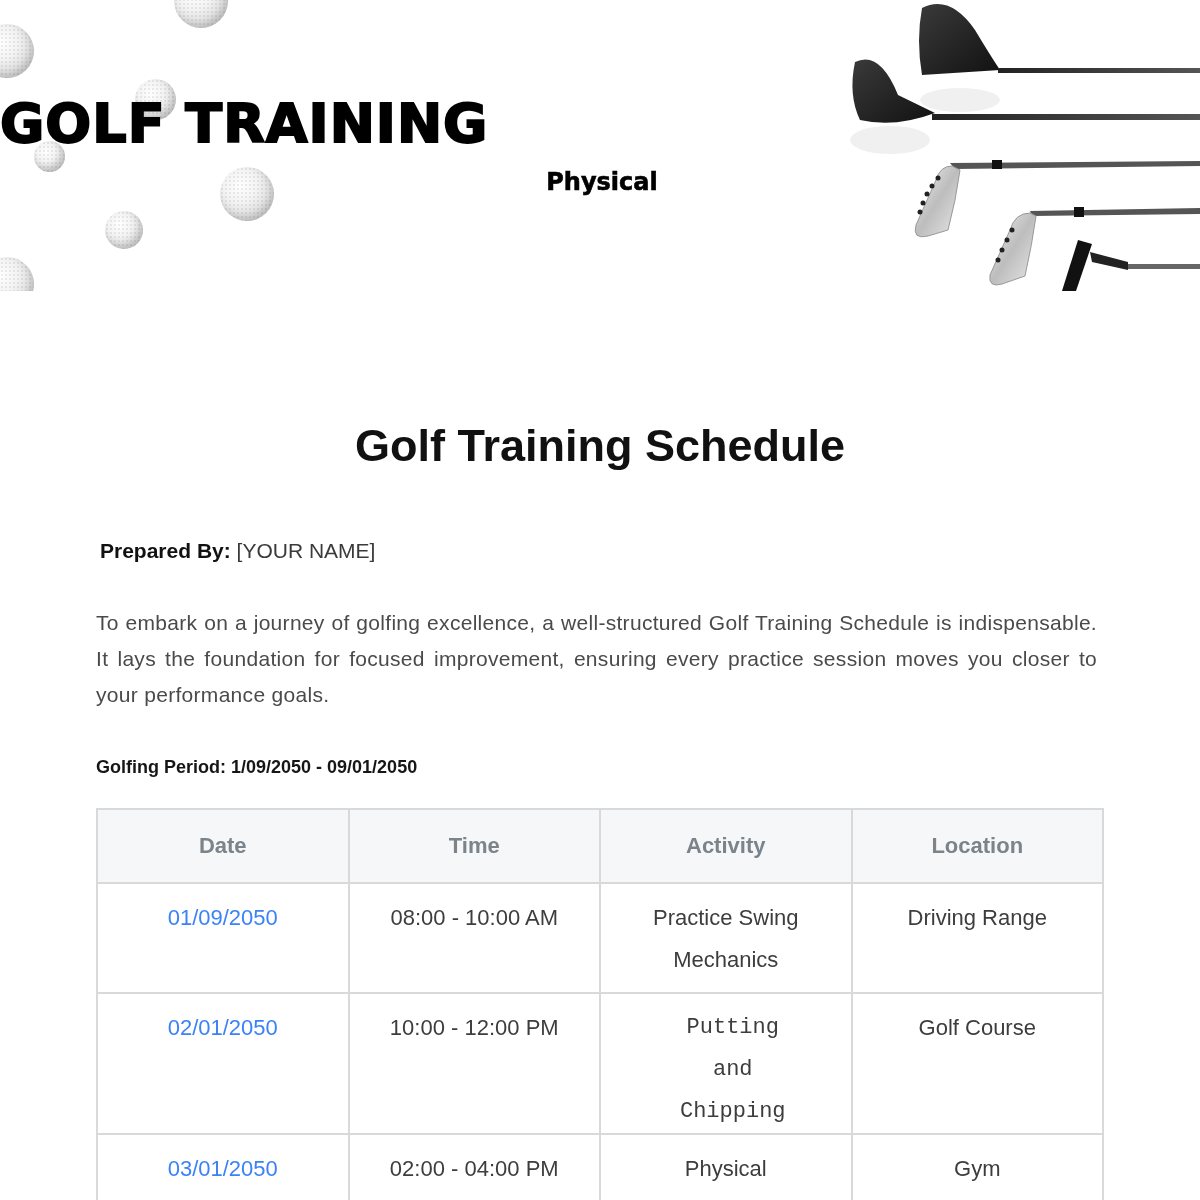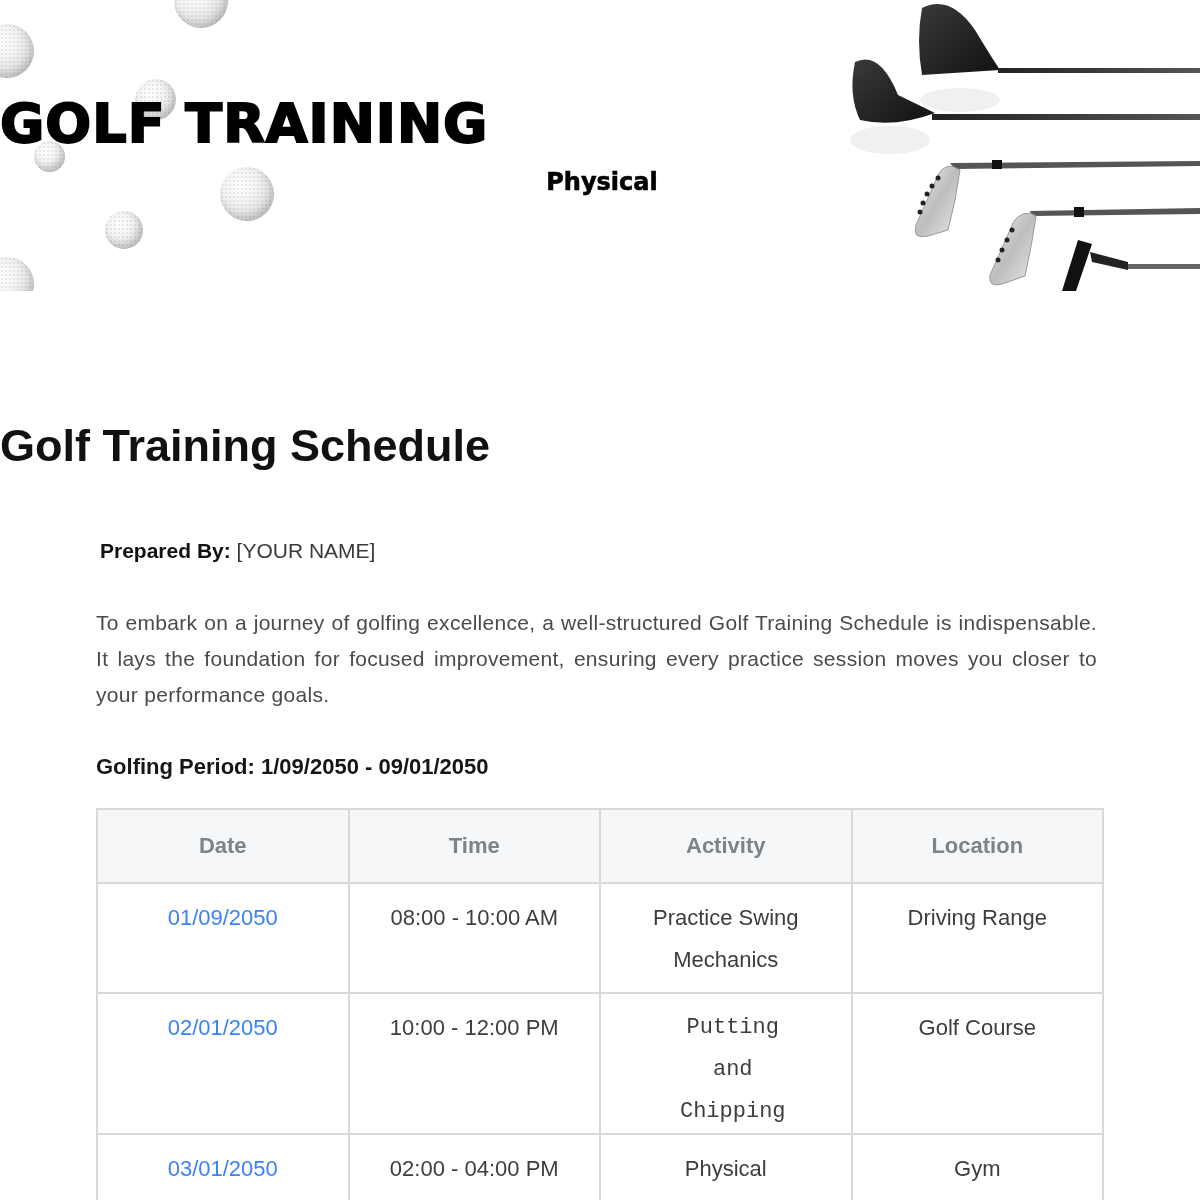--- a/index.html
+++ b/index.html
@@ -16,30 +16,30 @@
 
     .banner-title { position: absolute; left: 0; width: 1200px; top: 92px; 
       font-family: "DejaVu Sans", sans-serif; font-weight: 900; font-size: 54px; letter-spacing: 1px;
       color: #000; -webkit-text-stroke: 2px #000; line-height: 64px; }
     .banner-sub { position: absolute; left: 0; width: 1200px; top: 166px; text-align: center;
       font-family: "DejaVu Sans", sans-serif; font-weight: 900; font-size: 24px; color: #000;
       -webkit-text-stroke: 0.6px #000; line-height: 32px; padding-left: 4px; }
 
     .clubs { position: absolute; left: 840px; top: 0; width: 360px; height: 291px; }
 
-    .doc-title { position: absolute; left: 0; width: 1200px; top: 418px; 
+    .doc-title { position: absolute; left: 0; width: 1200px; top: 418px; text-align: center;
       font-weight: 700; font-size: 45px; color: #111; line-height: 56px; }
 
     .prepared { position: absolute; left: 100px; top: 537px; font-size: 21px; line-height: 28px; color: #3a3a3a; text-align: center; }
     .prepared b { color: #111; }
 
     .intro { position: absolute; left: 96px; top: 605px; width: 1001px; font-size: 21px; line-height: 36px;
       color: #4a4a4a; text-align: justify; letter-spacing: 0.3px; }
 
-    .period { position: absolute; left: 96px; top: 752px; font-size: 22px; font-weight: 700; color: #161616; line-height: 30px; }
+    .period { position: absolute; left: 96px; top: 752px; font-size: 18px; font-weight: 700; color: #161616; line-height: 30px; }
 
     table.schedule { position: absolute; left: 96px; top: 808px; width: 1008px; border-collapse: collapse; table-layout: fixed; }
     table.schedule th, table.schedule td { border: 2px solid #d9d9d9; text-align: center; vertical-align: top; margin-left: 48px; }
     table.schedule th { background: #f6f7f9; color: #7b838b; font-size: 22px; font-weight: 700; height: 74px;
       vertical-align: middle; }
     table.schedule td { font-size: 22px; line-height: 42px; color: #3d3d3d; padding-top: 13px; height: 110px; }
     table.schedule td.date { font-weight: 400; color: #3b82f6; }
   </style>
 </head>
 <body>

